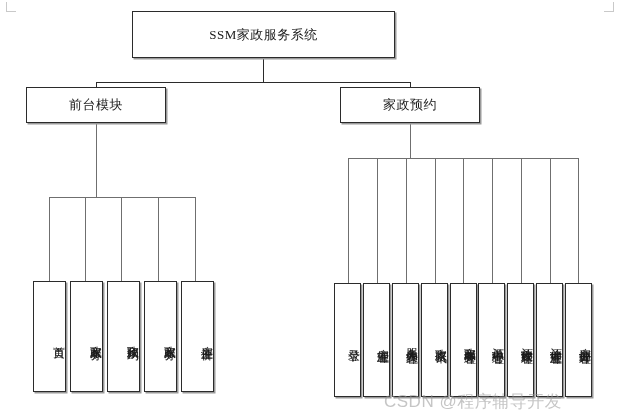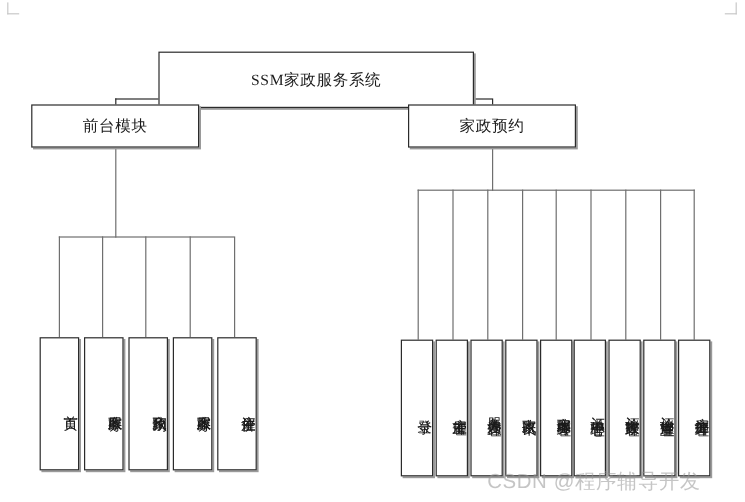--- a/index.html
+++ b/index.html
@@ -53,39 +53,39 @@
   .line.dark { background: #2b2b2b; }
   .corner-mark {
     position: absolute;
     border: 1px solid #c9c9c9;
     width: 9px;
     height: 9px;
     z-index: 0;
   }
   #watermark {
     position: absolute;
-    left: 406px;
+    left: 384px;
     top: 390px;
     font-size: 17px;
     font-family: "Liberation Sans", "DejaVu Sans", sans-serif;
     color: rgba(150,150,150,0.55);
     white-space: nowrap;
     z-index: 5;
     letter-spacing: 0.5px;
   }
 </style>
 </head>
 <body>
 
 <div id="canvas">
 
   <div class="corner-mark" style="left:6px; top:2px; border-right:none; border-top:none;"></div>
   <div class="corner-mark" style="left:604px; top:2px; border-left:none; border-top:none;"></div>
 
-  <div class="node node-h" style="left:132px; top:11px; width:263px; height:47px;margin-top:32px;">
+  <div class="node node-h" style="left:132px; top:11px; width:263px; height:47px;">
     <span>SSM家政服务系统</span>
   </div>
 
   <div class="line v dark" style="left:263px; top:58px; height:24px;"></div>
 
   <div class="line h dark" style="left:96px; top:82px; width:314px;"></div>
 
   <div class="line v dark" style="left:96px; top:82px; height:6px;"></div>
   <div class="line v dark" style="left:410px; top:82px; height:6px;"></div>
 

